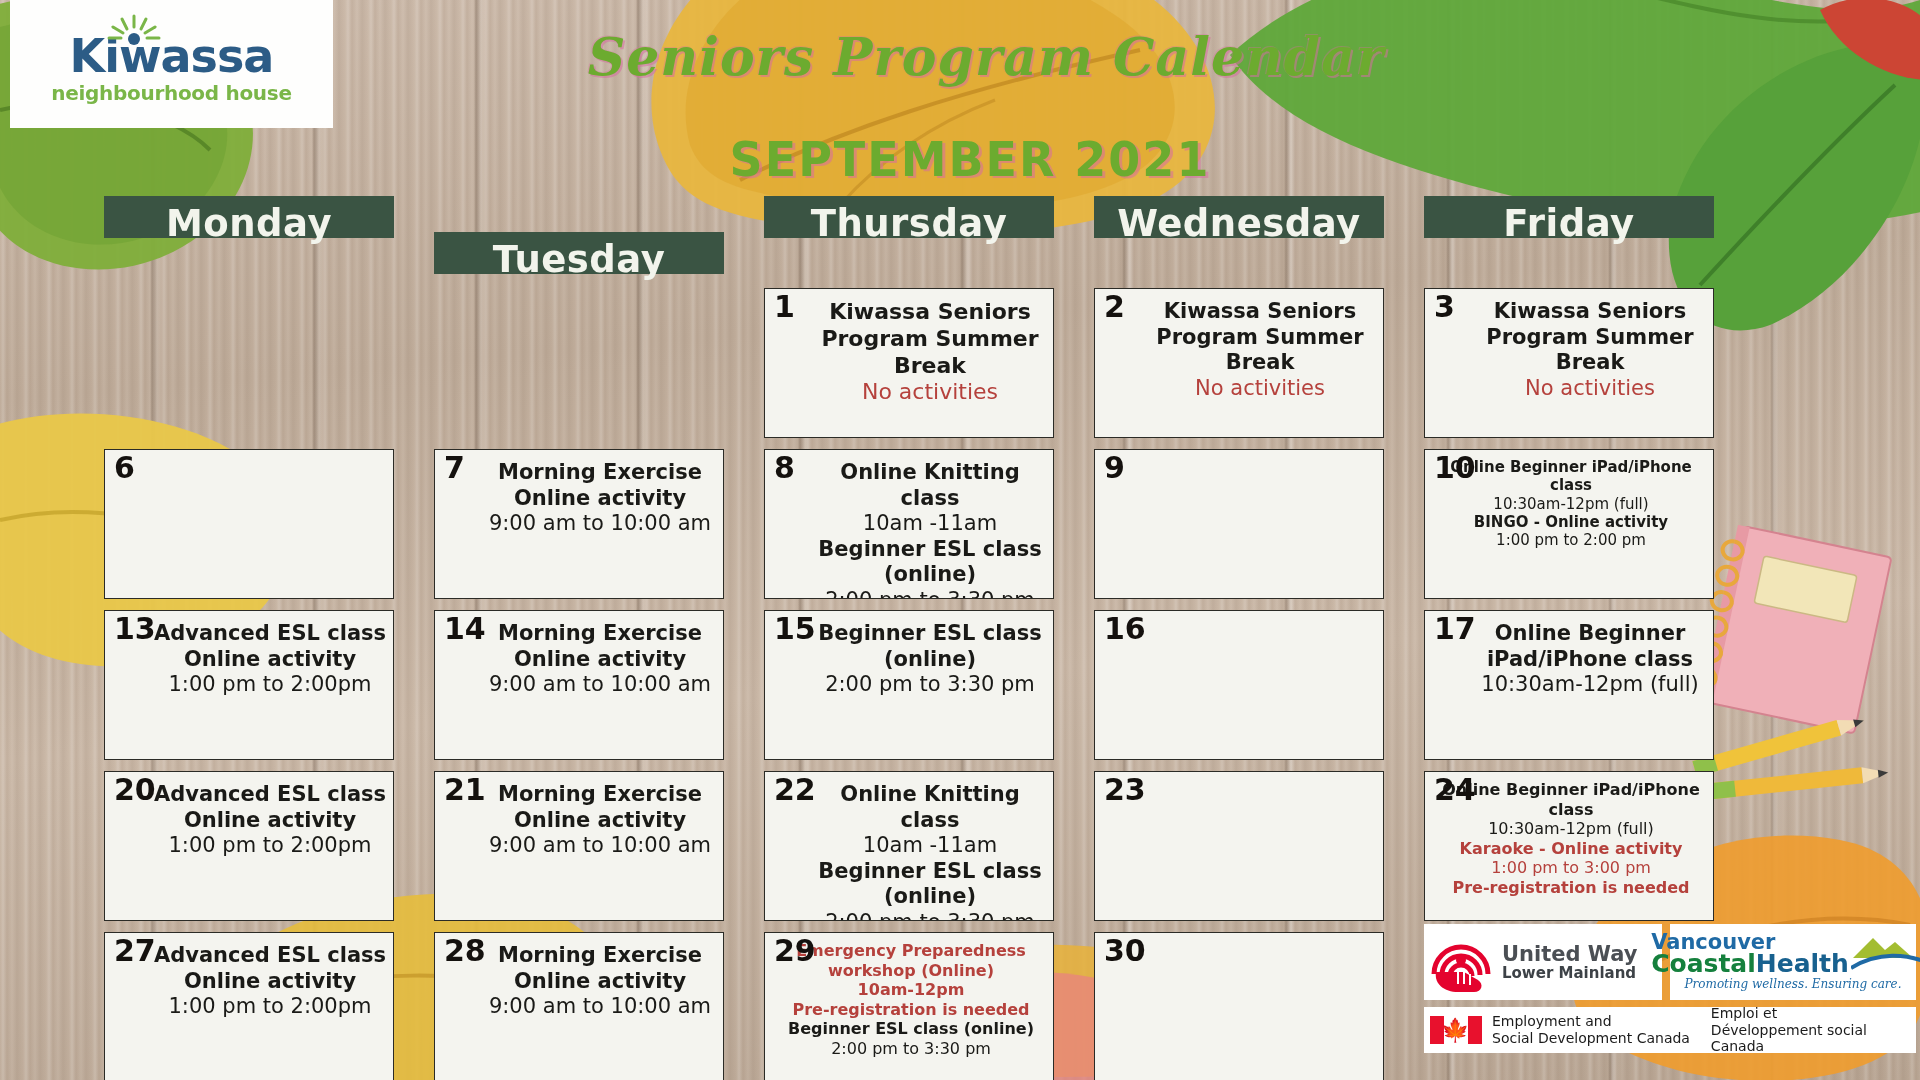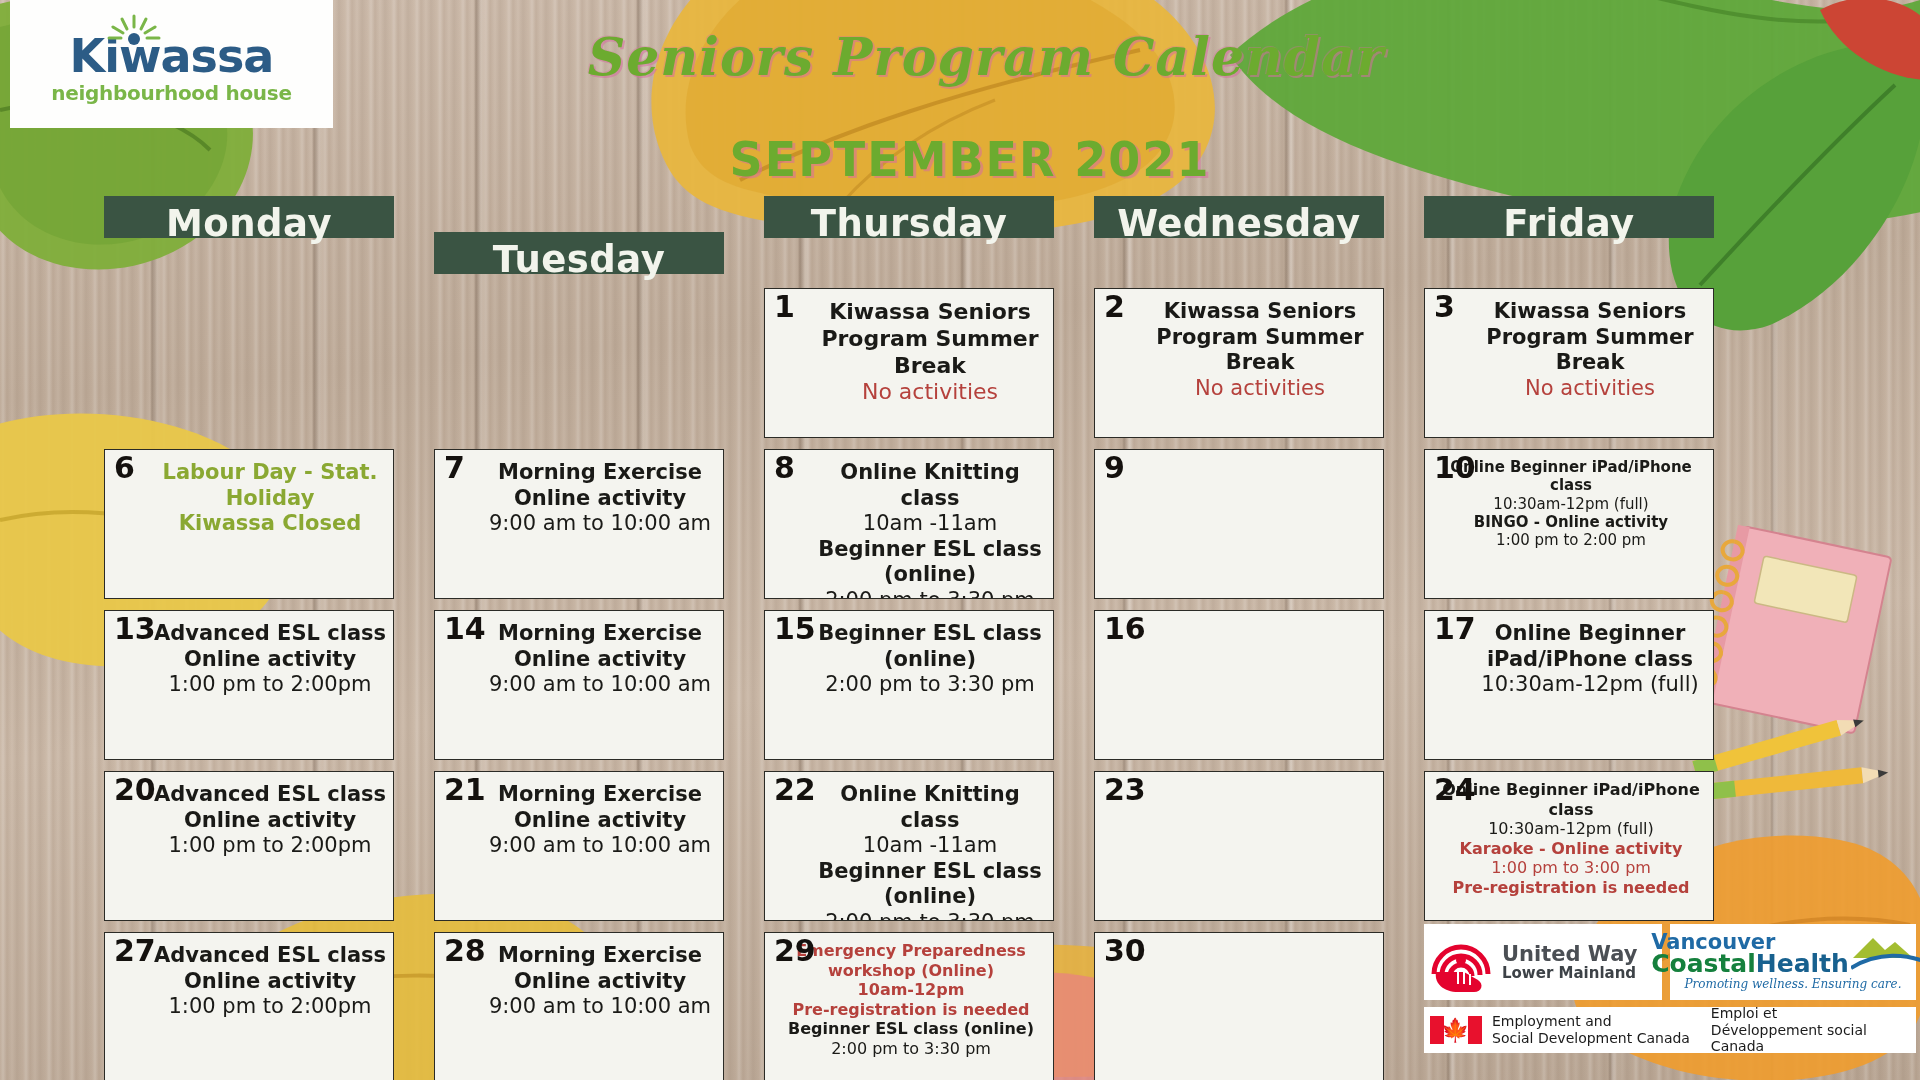--- a/index.html
+++ b/index.html
@@ -385,25 +385,20 @@
               <div class="ev b s21">Kiwassa Seniors</div>
               <div class="ev b s21">Program Summer</div>
               <div class="ev b s21">Break</div>
               <div class="ev n red s21" style="color: rgb(181, 65, 60);">No activities</div>
             </div>
           </div>
         </div>
         <div class="week body">
           <div class="cell">
             <div class="daynum">6</div>
-            <div class="evwrap indent">
-              <div class="ev olive s21" style="color: rgb(138, 168, 50);">Labour Day - Stat.</div>
-              <div class="ev olive s21" style="color: rgb(138, 168, 50);">Holiday</div>
-              <div class="ev olive s21" style="color: rgb(138, 168, 50);">Kiwassa Closed</div>
-            </div>
           </div>
           <div class="cell">
             <div class="daynum">7</div>
             <div class="evwrap indent">
               <div class="ev b s21">Morning Exercise</div>
               <div class="ev b s21">Online activity</div>
               <div class="ev n s21">9:00 am to 10:00 am</div>
             </div>
           </div>
           <div class="cell">

